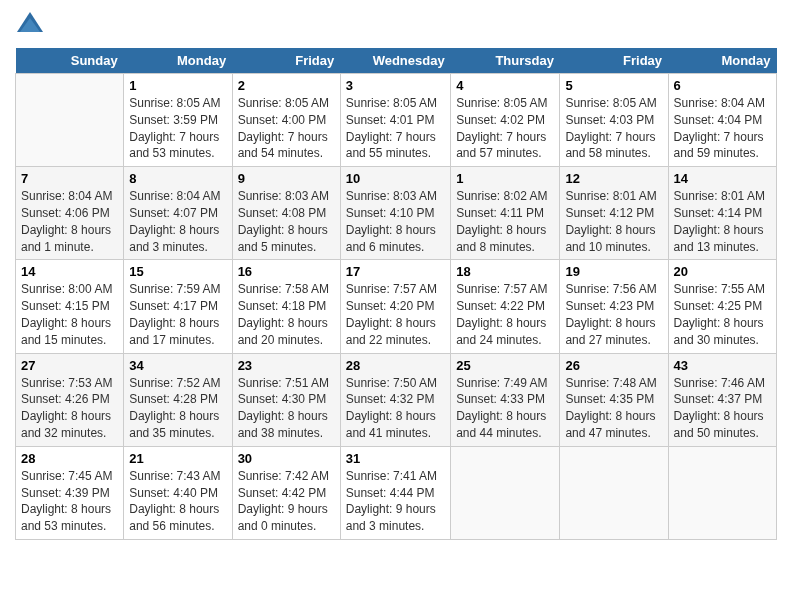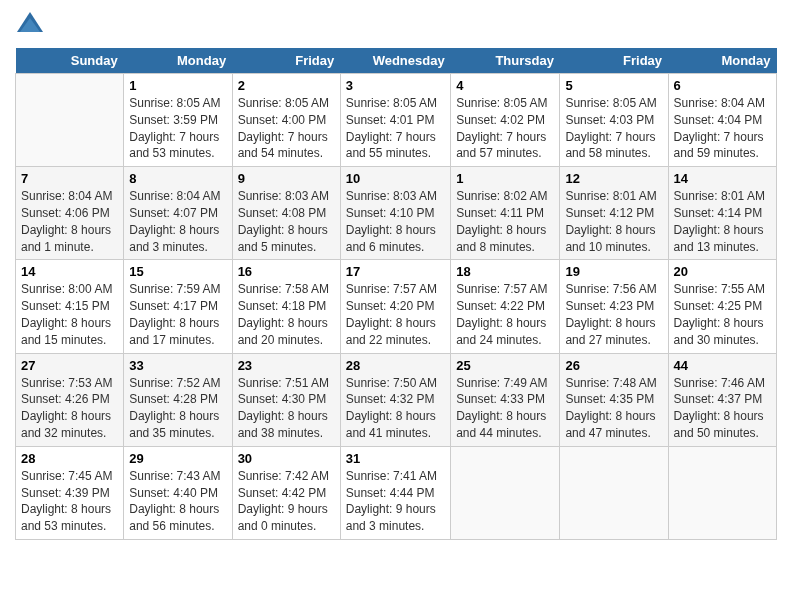--- a/index.html
+++ b/index.html
@@ -190,51 +190,51 @@
           <span class="day-num">20</span>
           <div class="cell-info">Sunrise: 7:55 AM<br>Sunset: 4:25 PM<br>Daylight: 8 hours and 30 minutes.</div>
         </td>
       </tr>
       <tr>
         <td>
           <span class="day-num">27</span>
           <div class="cell-info">Sunrise: 7:53 AM<br>Sunset: 4:26 PM<br>Daylight: 8 hours and 32 minutes.</div>
         </td>
         <td>
-          <span class="day-num">33</span>
+          <span class="day-num">34</span>
           <div class="cell-info">Sunrise: 7:52 AM<br>Sunset: 4:28 PM<br>Daylight: 8 hours and 35 minutes.</div>
         </td>
         <td>
           <span class="day-num">23</span>
           <div class="cell-info">Sunrise: 7:51 AM<br>Sunset: 4:30 PM<br>Daylight: 8 hours and 38 minutes.</div>
         </td>
         <td>
           <span class="day-num">28</span>
           <div class="cell-info">Sunrise: 7:50 AM<br>Sunset: 4:32 PM<br>Daylight: 8 hours and 41 minutes.</div>
         </td>
         <td>
           <span class="day-num">25</span>
           <div class="cell-info">Sunrise: 7:49 AM<br>Sunset: 4:33 PM<br>Daylight: 8 hours and 44 minutes.</div>
         </td>
         <td>
           <span class="day-num">26</span>
           <div class="cell-info">Sunrise: 7:48 AM<br>Sunset: 4:35 PM<br>Daylight: 8 hours and 47 minutes.</div>
         </td>
         <td>
-          <span class="day-num">44</span>
+          <span class="day-num">43</span>
           <div class="cell-info">Sunrise: 7:46 AM<br>Sunset: 4:37 PM<br>Daylight: 8 hours and 50 minutes.</div>
         </td>
       </tr>
       <tr>
         <td>
           <span class="day-num">28</span>
           <div class="cell-info">Sunrise: 7:45 AM<br>Sunset: 4:39 PM<br>Daylight: 8 hours and 53 minutes.</div>
         </td>
         <td>
-          <span class="day-num">29</span>
+          <span class="day-num">21</span>
           <div class="cell-info">Sunrise: 7:43 AM<br>Sunset: 4:40 PM<br>Daylight: 8 hours and 56 minutes.</div>
         </td>
         <td>
           <span class="day-num">30</span>
           <div class="cell-info">Sunrise: 7:42 AM<br>Sunset: 4:42 PM<br>Daylight: 9 hours and 0 minutes.</div>
         </td>
         <td>
           <span class="day-num">31</span>
           <div class="cell-info">Sunrise: 7:41 AM<br>Sunset: 4:44 PM<br>Daylight: 9 hours and 3 minutes.</div>
         </td>

